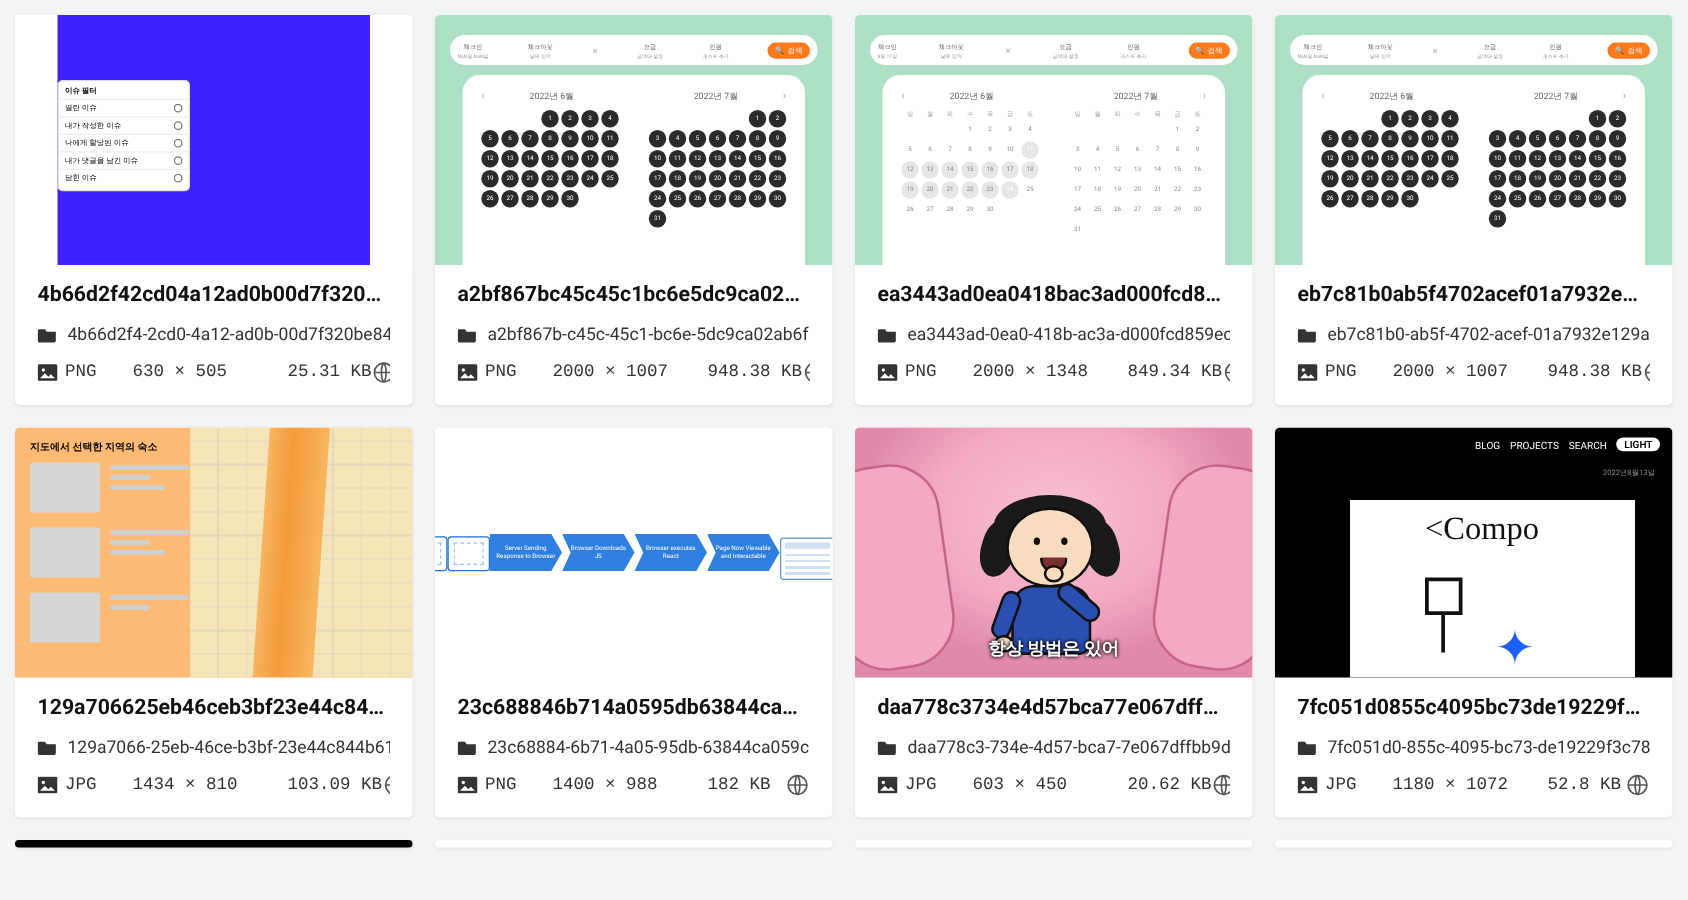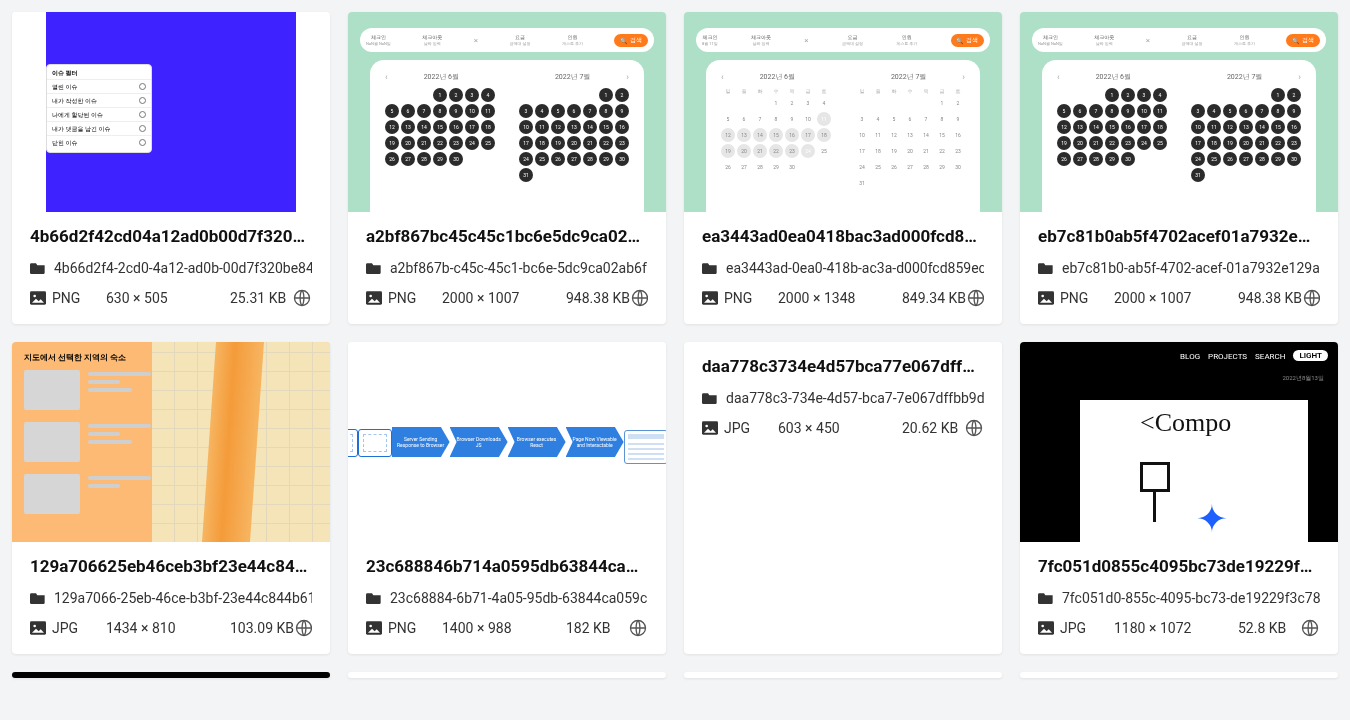--- a/index.html
+++ b/index.html
@@ -260,21 +260,21 @@
   .row {
     display: flex; align-items: center; gap: 8px;
     font-size: 14px; color: #333;
     margin-bottom: 12px;
     white-space: nowrap; overflow: hidden;
   }
   .row.last { margin-bottom: 0; justify-content: flex-start; gap: 0; }
   .row .ico { width: 16px; height: 14px; flex: none; display: inline-flex; align-items: center; justify-content: center; }
   .row .ico svg { width: 16px; height: 14px; }
   .folder { overflow: hidden; text-overflow: clip; }
-  .specs { display: flex; align-items: center; flex: 1; gap: 0; }
+  .specs { display: flex; align-items: center; flex: 1; gap: 0; font-family: Liberation Mono, monospace; }
   .specs .fmt { margin-left: 6px; width: 54px; }
   .specs .dim { width: 124px; text-align: left; }
   .specs .size { flex: 1; text-align: left; }
   .globe {
     width: 20px; height: 20px; margin-left: auto;
     display: inline-flex; align-items: center; justify-content: center;
   }
   .globe svg { width: 20px; height: 20px; stroke: #555; }
 
   .row-peek { height: 6px; }
@@ -922,20 +922,37 @@
             <svg viewBox="0 0 24 24" fill="none" stroke-width="1.6">
               <circle cx="12" cy="12" r="9"></circle>
               <path d="M3 12h18M12 3c3 3 3 15 0 18M12 3c-3 3-3 15 0 18"></path>
             </svg>
           </span>
       </div>
     </div>
   </div>
 
   <div class="card">
+    <div class="thumb t7">
+      <div class="t7-chair"></div>
+      <div class="t7-char">
+        <div class="t7-hair"></div>
+        <div class="t7-head">
+          <div class="t7-eye l"></div>
+            <div class="t7-eye r"></div>
+          <div class="t7-mouth"></div>
+        </div>
+        <div class="t7-body"></div>
+        <div class="t7-arm l"></div>
+          <div class="t7-arm r"></div>
+        <div class="t7-hand l"></div>
+          <div class="t7-hand r"></div>
+      </div>
+      <div class="t7-caption">항상 방법은 있어</div>
+    </div>
     <div class="meta">
       <div class="fname">daa778c3734e4d57bca77e067dffb…</div>
       <div class="row">
         <span class="ico">
             <svg viewBox="0 0 24 20" fill="#333">
               <path d="M2 3h7l2 3h11v11a2 2 0 0 1-2 2H2a2 2 0 0 1-2-2V5a2 2 0 0 1 2-2z"></path>
             </svg>
           </span>
         <span class="folder">daa778c3-734e-4d57-bca7-7e067dffbb9d</span>
       </div>

